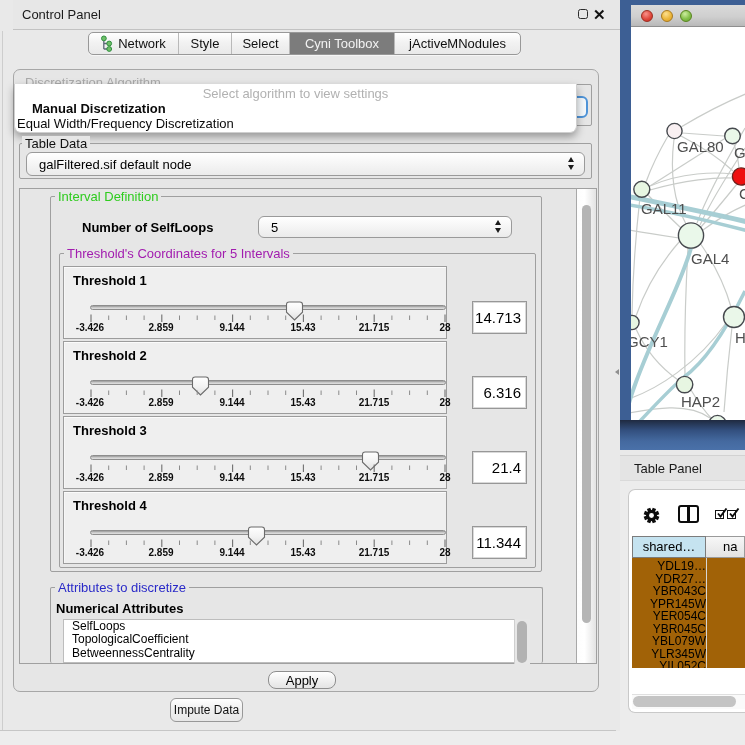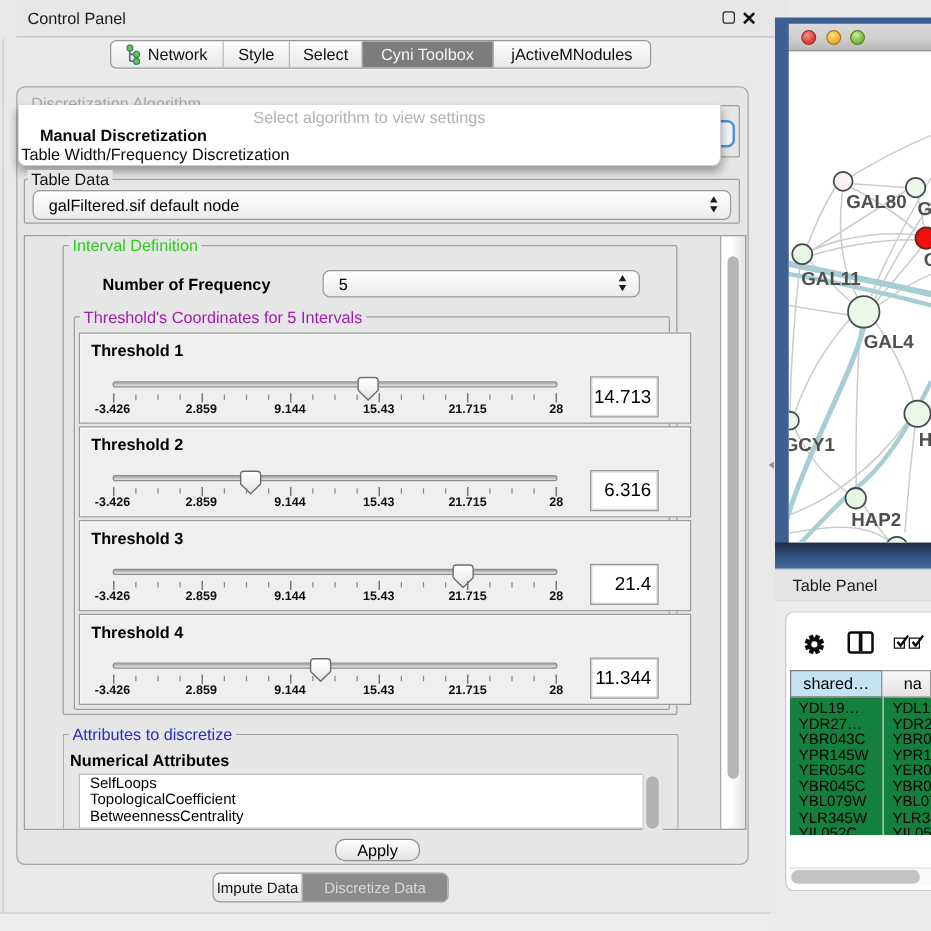--- a/index.html
+++ b/index.html
@@ -49,54 +49,54 @@
 #thgroup { left:59px; top:253px; width:477px; height:315px; }
 #thtitle { left:64px; top:246px; color:#a21caf; background:#e6e6e6; }
 #atgroup { left:50px; top:587px; width:493px; height:76px; border-bottom:none; }
 #attitle { left:55px; top:580px; color:#2a2ac8; background:#e6e6e6; }
 #numattr { position:absolute; left:56px; top:601px; font-size:13px; font-weight:bold; color:#000; }
 #attrlist { position:absolute; left:63px; top:619px; width:467px; height:44px; background:#ffffff; border:1px solid #bdbdbd; overflow:hidden; font-size:12px; color:#000; }
 #attrlist div { padding-left:8px; height:13.3px; line-height:13.3px; }
 #listtrack { position:absolute; left:514px; top:619px; width:16px; height:45px; background:#e7e7e7; border-left:1px solid #cfcfcf; }
 #listsb { position:absolute; left:517px; top:621px; width:10px; height:42px; background:#b2b2b2; border-radius:5px; }
 
-.thbox { position:absolute; left:63px; width:490px; height:73px; background:#efefef; border:1px solid #9c9c9c; box-shadow:inset 0 1px 0 #fbfbfb, inset 1px 0 0 #f6f6f6; }
+.thbox { position:absolute; left:63px; width:384px; height:73px; background:#efefef; border:1px solid #9c9c9c; box-shadow:inset 0 1px 0 #fbfbfb, inset 1px 0 0 #f6f6f6; }
 .thlab { position:absolute; left:9px; top:6px; font-size:13px; font-weight:bold; color:#000; }
 .trk { position:absolute; left:26px; top:38px; width:356px; height:5px; border-radius:2.5px; border:1px solid #8d8d8d; background:linear-gradient(#969696,#c6c6c6 45%,#e2e2e2); }
 .tl { position:absolute; top:55px; transform:translateX(-50%); font-size:10px; font-weight:bold; color:#0d0d0d; }
 .vbox { position:absolute; left:408px; top:34px; width:55px; height:33px; background:#fff; border:1px solid #979797; box-shadow:inset 0 0 0 1px #d9d9d9; font-size:15px; color:#000; text-align:right; line-height:31px; padding-right:5px; }
 
 #applybtn { position:absolute; left:268px; top:671px; width:68px; height:18px; border:1px solid #8e8e8e; border-radius:8px; background:linear-gradient(#ffffff,#f1f1f1 50%,#e4e4e4); font-size:13px; text-align:center; line-height:17px; color:#000; }
 #btabs { position:absolute; left:170px; top:698px; height:24px; display:flex; border:1px solid #989898; border-radius:6px; background:linear-gradient(#ffffff,#f0f0f0 45%,#e7e7e7); overflow:hidden; }
 #btabs .tab { height:100%; display:flex; align-items:center; justify-content:center; font-size:12px; color:#111; border-right:1px solid #b9b9b9; }
 #btabs .tab:last-child { border-right:none; }
 #btabs .sel { background:#8b8b8b; color:#d8d8d8; }
 #botline { position:absolute; left:0; top:730px; width:616px; height:1px; background:#c6c6c6; }
 #botstrip { position:absolute; left:0; top:731px; width:620px; height:14px; background:#ededed; }
 
 #divarrow { position:absolute; left:615px; top:369px; width:0; height:0; border-top:3px solid transparent; border-bottom:3px solid transparent; border-right:4px solid #8f8f8f; }
 
-#netwin { position:absolute; left:620px; top:14px; width:125px; height:450px; background:linear-gradient(180deg,#3d5f94 0%,#3d5f94 100%);font-weight:bold; }
+#netwin { position:absolute; left:620px; top:0; width:125px; height:450px; background:linear-gradient(180deg,#3d5f94 0%,#3d5f94 100%); }
 #netwin .frame-bottom { position:absolute; left:0; top:420px; width:125px; height:30px; background:linear-gradient(#1f2a40,#33507f 35%,#44699f 70%,#4a71a9); }
 #nettitle { position:absolute; left:11px; top:5px; width:114px; height:22px; background:linear-gradient(#dadada,#cfcfcf 55%,#b9b9b9); border-bottom:1px solid #8f8f8f; }
 .light { position:absolute; top:5px; width:12px; height:12px; border-radius:50%; }
 #netcanvas { position:absolute; left:11px; top:27px; width:114px; height:393px; background:#ffffff; }
 
 #tpbar { position:absolute; left:620px; top:455px; width:125px; height:26px; background:#e4e4e4; border-top:1px solid #d2d2d2; border-bottom:1px solid #dadada; }
 #tpbar .t { position:absolute; left:14px; top:5px; font-size:13px; color:#1a1a1a; }
 #tpanelbg { position:absolute; left:620px; top:481px; width:125px; height:264px; background:#ececec; }
 #browser { position:absolute; left:628px; top:489px; width:117px; height:224px; background:#ffffff; border:1px solid #c9c9c9; border-radius:7px 0 0 7px; border-right:none; }
 #splitic { position:absolute; left:678px; top:505px; width:21px; height:18px; border:2.6px solid #0c0c0c; border-radius:3px; background:#fff; }
 #splitic div { position:absolute; left:7.2px; top:-1px; width:2.6px; height:15px; background:#0c0c0c; }
 .cbx { position:absolute; top:510px; width:8.5px; height:8.5px; border:1.4px solid #111; }
 .cbx svg { position:absolute; left:0px; top:-3px; }
 #thead { position:absolute; left:632px; top:536px; width:113px; height:22px; display:flex; font-size:13px; }
 #thc1 { width:74px; background:#c5e3f0; border:1px solid #7c7c7c; text-align:center; line-height:20px; color:#000; }
 #thc2 { width:39px; background:linear-gradient(#f7f7f7,#e3e3e3); border:1px solid #9a9a9a; border-left:none; line-height:20px; color:#000; padding-left:17px; }
-#tbody { position:absolute; left:632px; top:558px; width:113px; height:110px; overflow:hidden; background:#15803d; }
+#tbody { position:absolute; left:632px; top:558px; width:113px; height:110px; overflow:hidden; background:#a16207;text-align:right; }
 .trow { position:absolute; left:0; width:200px; font-size:12px; color:#000; }
 .trow .c1 { position:absolute; left:7px; width:67px; }
 .trow .c2 { position:absolute; left:82px; width:120px; }
 #colline { position:absolute; left:706px; top:558px; width:1px; height:110px; background:#d6d6d6; }
 #hsb { position:absolute; left:632px; top:694px; width:113px; height:15px; background:#fafafa; border-top:1px solid #e0e0e0; }
 #hsbthumb { position:absolute; left:633px; top:696px; width:103px; height:11px; background:#c4c4c4; border-radius:5.5px; }
 </style></head>
 <body>
 <div id="titlebar">
     <span class="t">Control Panel</span>
@@ -121,36 +121,36 @@
 <div id="mainpanel"></div>
  <div class="gbox" id="dagroup"></div>
  <div class="gtitle" id="datitle">Discretization Algorithm</div>
  <div id="dacombo">
     <span class="ar" style="top:2px;">▲</span>
     <span class="ar" style="top:9px;">▼</span>
   </div>
  <div id="popup">
    <div class="i1">Select algorithm to view settings</div>
    <div class="i2">Manual Discretization</div>
-   <div class="i3">Table Width/Frequency Discretization</div>
+   <div class="i3">Equal Width/Frequency Discretization</div>
  </div>
  <div class="gbox" id="tdgroup"></div>
  <div class="gtitle" id="tdtitle">Table Data</div>
  <div id="tdcombo">galFiltered.sif default node<div class="stepper" style="left:541px;top:4px;">
       <div class="up"></div>
       <div class="dn"></div>
     </div></div>
 
  <div id="scrollpane"></div>
  <div id="vsb"></div>
  <div id="vsbthumb"></div>
 
  <div class="gbox" id="idgroup"></div>
  <div class="gtitle" id="idtitle">Interval Definition</div>
- <div id="noi-lab">Number of Frequency</div>
+ <div id="noi-lab">Number of SelfLoops</div>
  <div id="noi-combo">5<div class="stepper" style="left:236px;top:3px;">
       <div class="up"></div>
       <div class="dn"></div>
     </div></div>
  <div class="gbox" id="thgroup"></div>
  <div class="gtitle" id="thtitle">Threshold's Coordinates for 5 Intervals</div>
 <div class="thbox" style="top:266px;">
 <div class="thlab">Threshold 1</div>
 <div class="trk"></div>
 <svg style="position:absolute;left:221.4px;top:34px;" width="19" height="20" viewBox="0 0 19 20">
@@ -333,21 +333,20 @@
     <div>SelfLoops</div>
     <div>TopologicalCoefficient</div>
     <div>BetweennessCentrality</div>
   </div>
  <div id="listtrack"></div>
  <div id="listsb"></div>
  <div id="applybtn">Apply</div>
 
 <div id="btabs">
  <div class="tab" style="width:71px;">Impute Data</div>
- <div class="tab sel" style="width:116px;">Discretize Data</div>
 </div>
 <div id="botline"></div>
 <div id="botstrip"></div>
 <div id="divarrow"></div>
 
 <div id="netwin">
  <div class="frame-bottom"></div>
  <div id="nettitle">
   <div class="light" style="left:10px;background:radial-gradient(circle at 40% 30%,#f8928a,#e04a3f 55%,#c02318);border:1px solid #9b2d20;"></div>
   <div class="light" style="left:30px;background:radial-gradient(circle at 40% 30%,#fcdf90,#ecb73c 55%,#d99c26);border:1px solid #a9791d;"></div>

